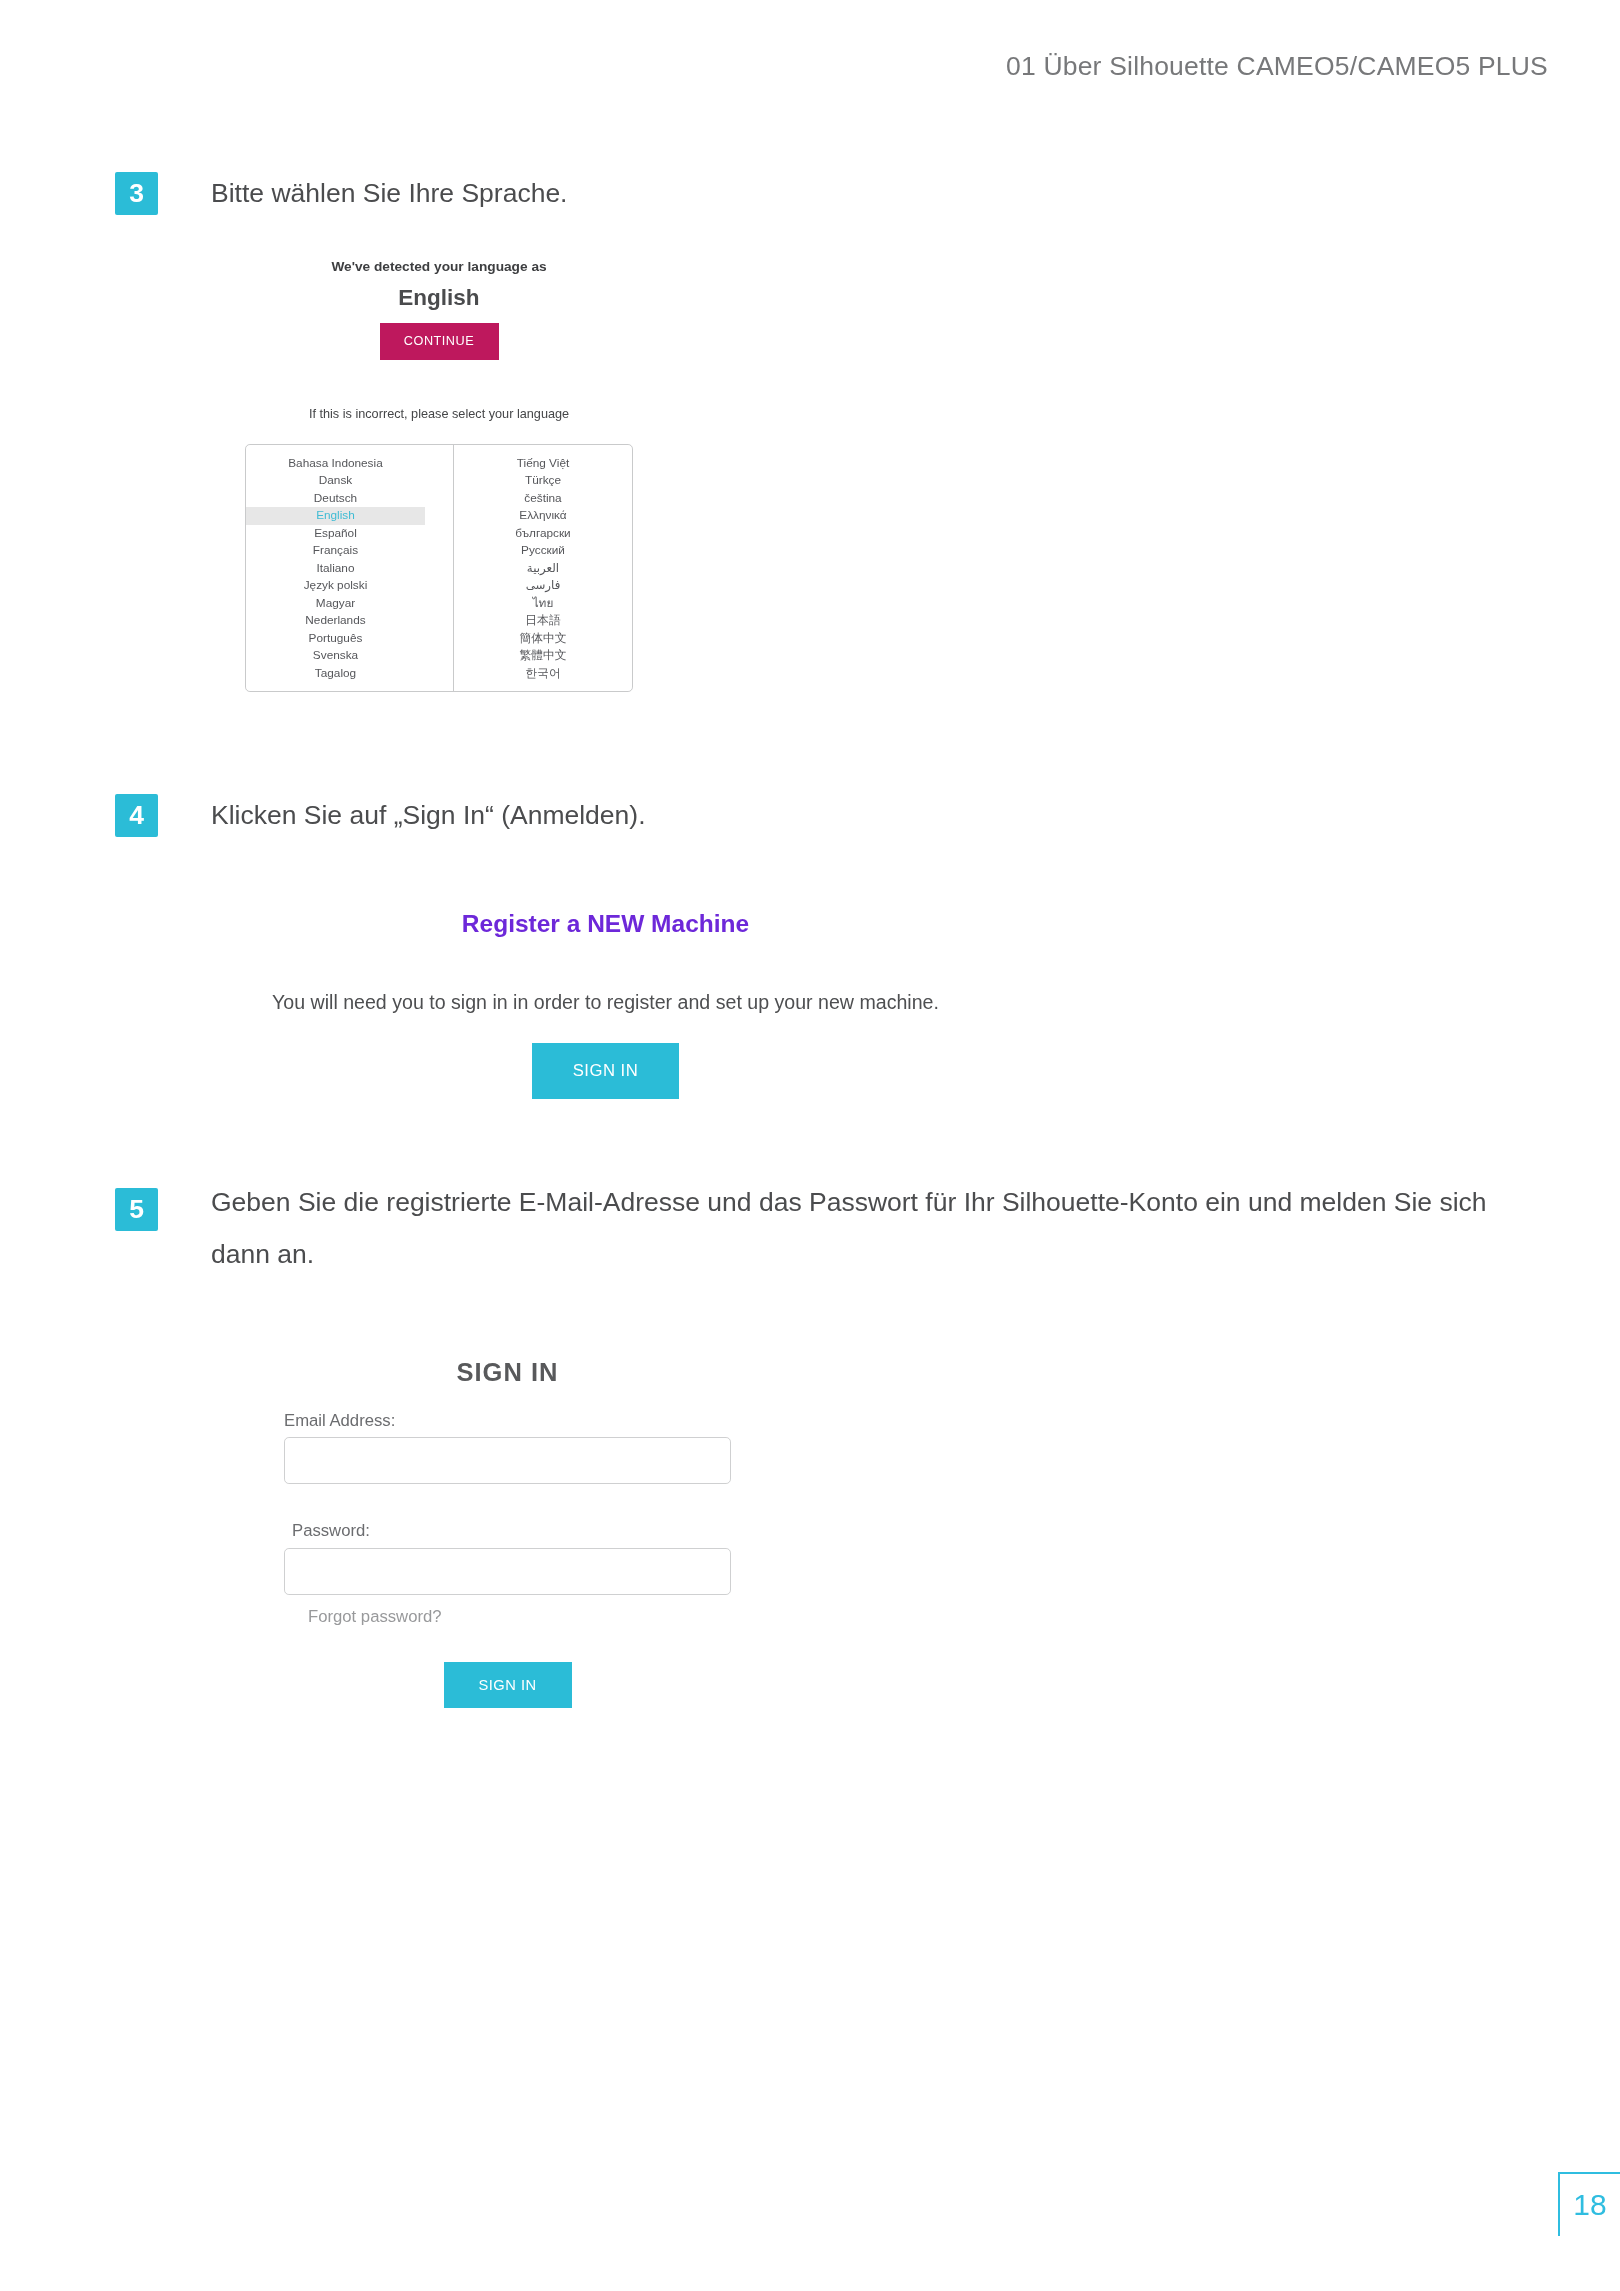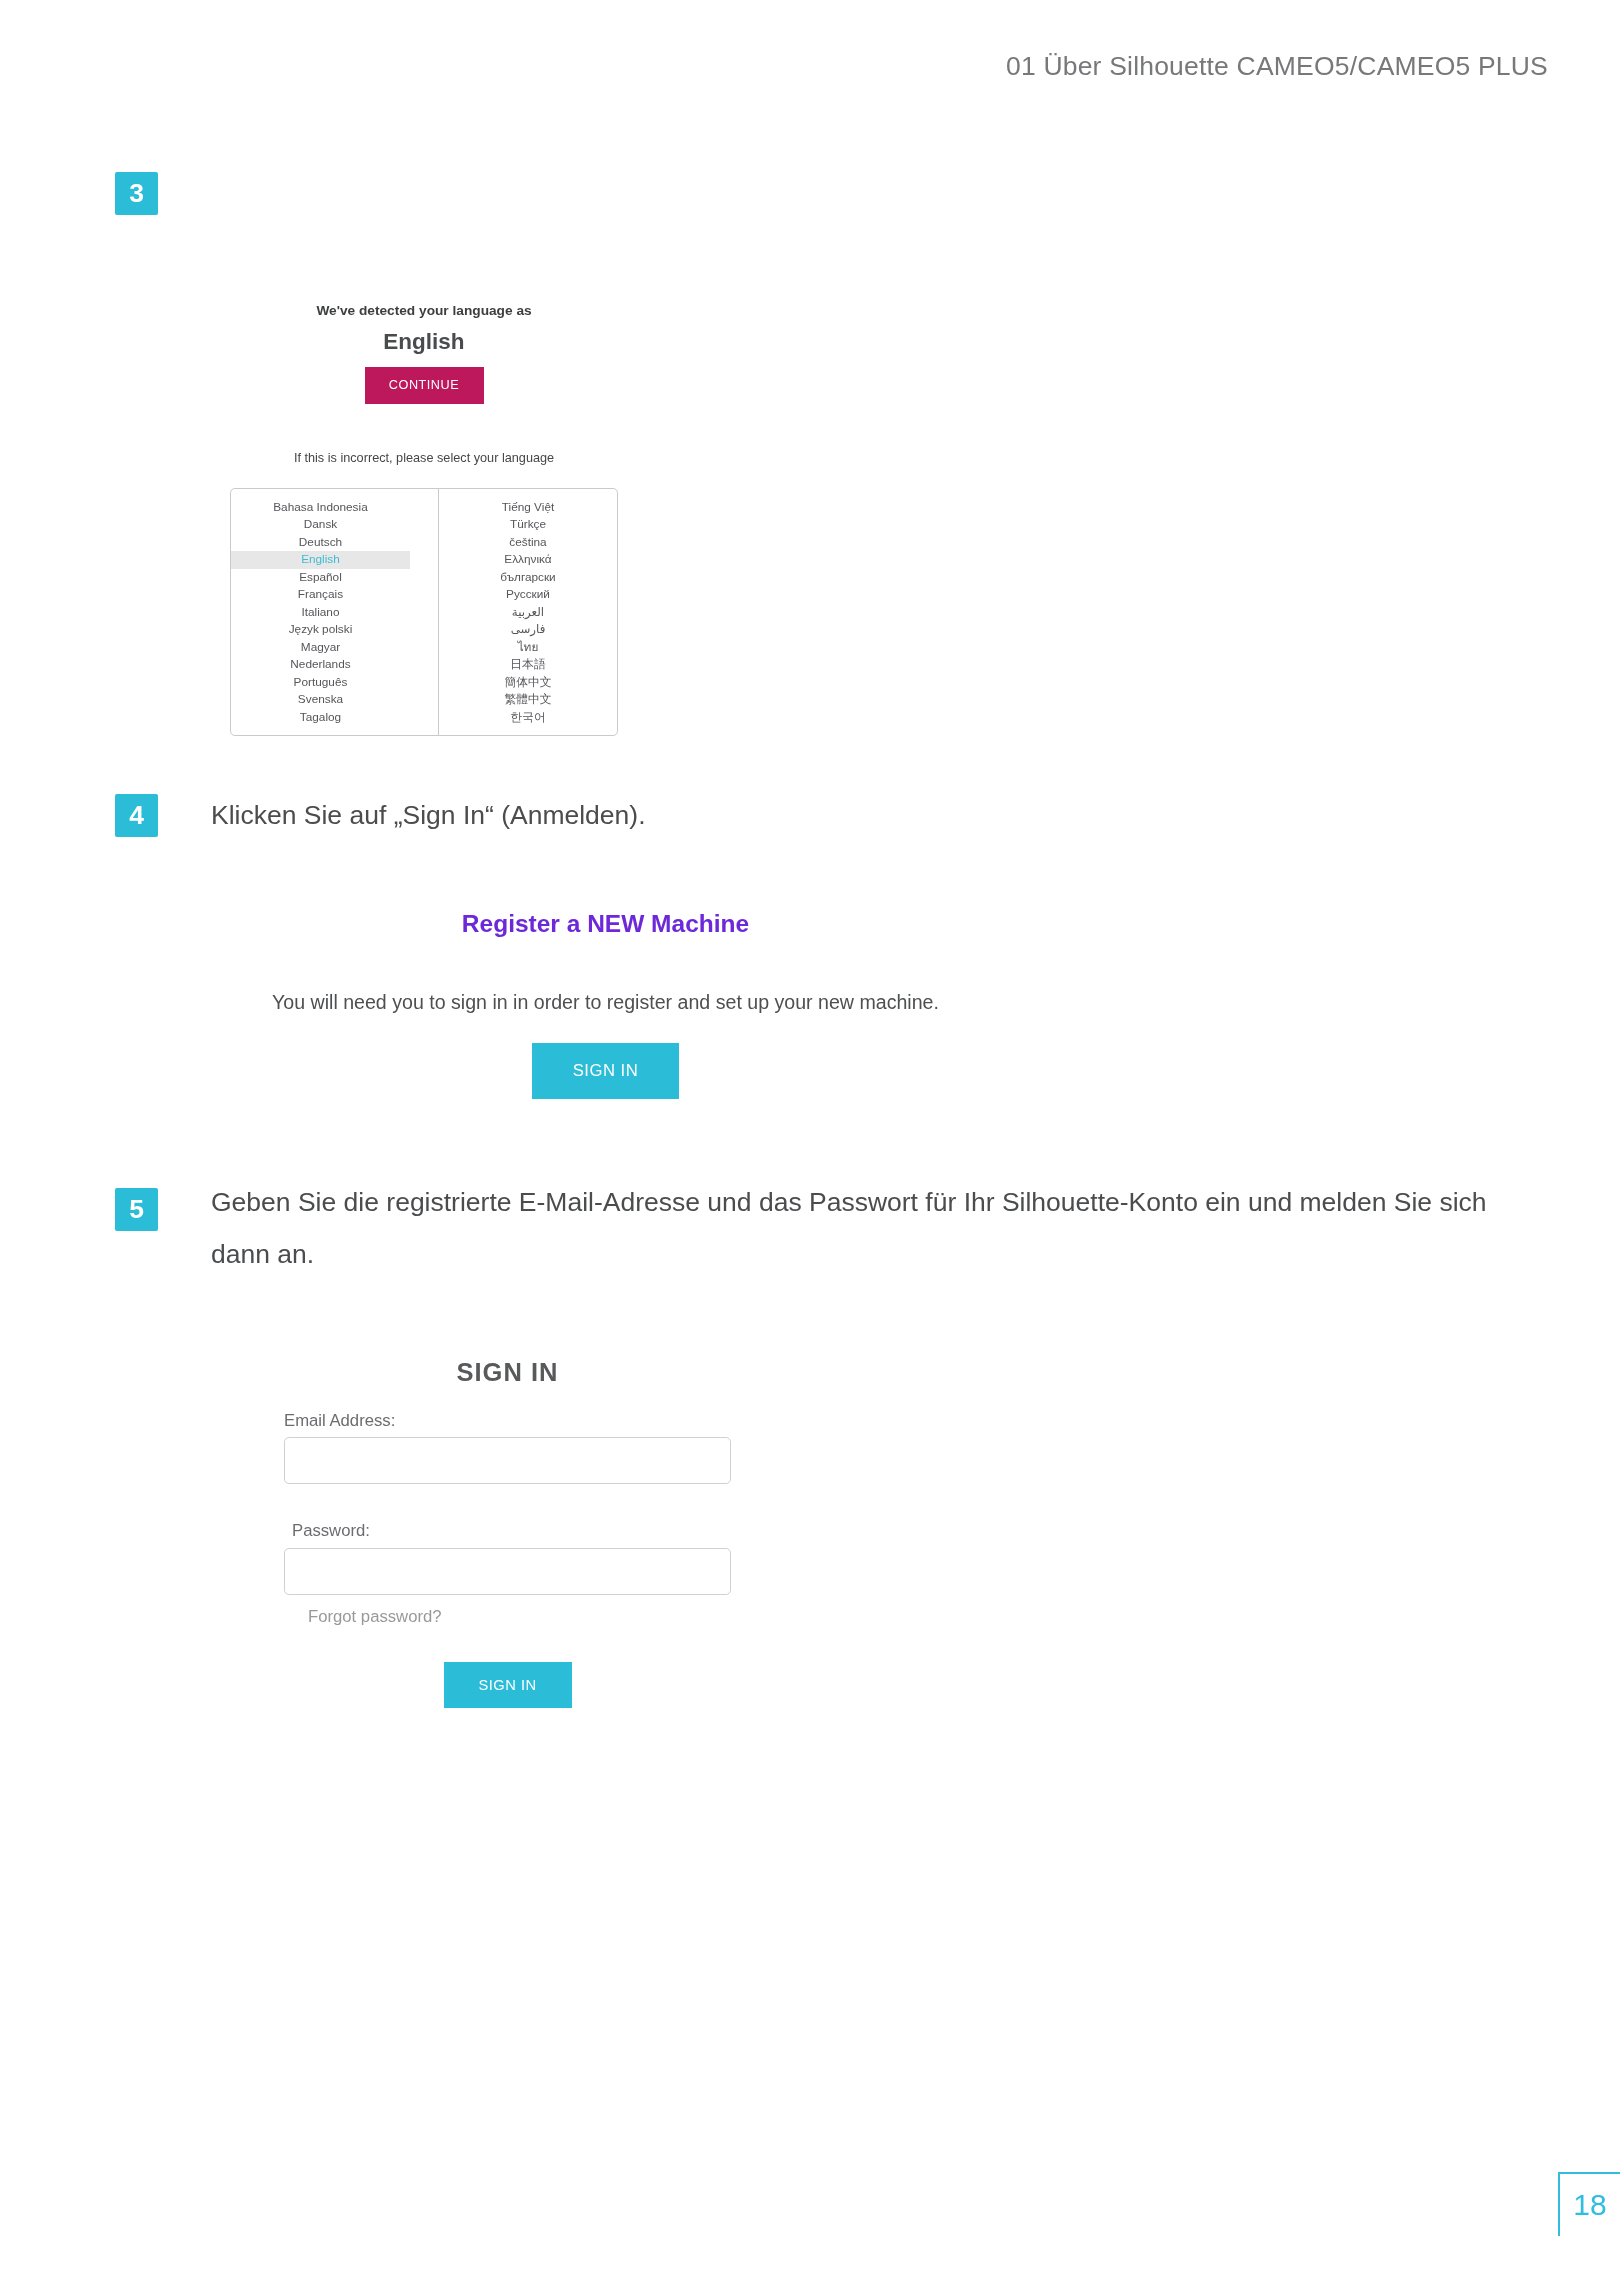--- a/index.html
+++ b/index.html
@@ -50,25 +50,24 @@
   #step3-badge { top: 172px; }
   #step3-text  { top: 172px; }
   #step4-badge { top: 794px; }
   #step4-text  { top: 794px; }
   #step5-badge { top: 1188px; }
   #step5-text  { top: 1176px; width: 1294px; line-height: 52px; }
 
   
   .lang-dialog {
     position: absolute;
-    left: 230px;
+    left: 245px;
     top: 259px;
     width: 388px;
     text-align: center;
-    margin-top: 44px;
   }
   .lang-detected-label {
     font-size: 13.7px;
     font-weight: bold;
     color: #3d3e40;
   }
   .lang-detected-name {
     margin-top: 10.8px;
     font-size: 22.5px;
     font-weight: bold;
@@ -232,20 +231,21 @@
   }
 </style>
 </head>
 <body>
 
 <div class="page">
 
   <div class="doc-header">01 Über Silhouette CAMEO5/CAMEO5 PLUS</div>
 
   <div class="step-badge" id="step3-badge">3</div>
+  <div class="step-text" id="step3-text">Bitte wählen Sie Ihre Sprache.</div>
 
   <div class="lang-dialog">
     <div class="lang-detected-label">We've detected your language as</div>
     <div class="lang-detected-name">English</div>
     <button class="continue-btn">CONTINUE</button>
     <div class="lang-note">If this is incorrect, please select your language</div>
     <div class="lang-table">
       <div class="lang-col">
           <div class="lang-item">Bahasa Indonesia</div>
           <div class="lang-item">Dansk</div>

